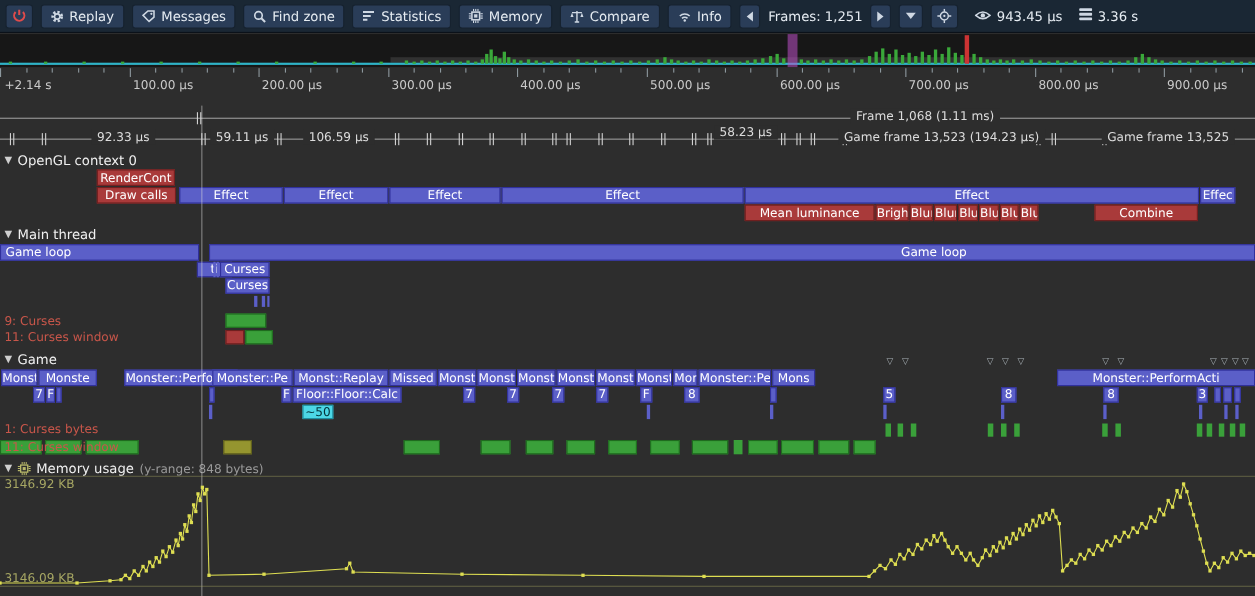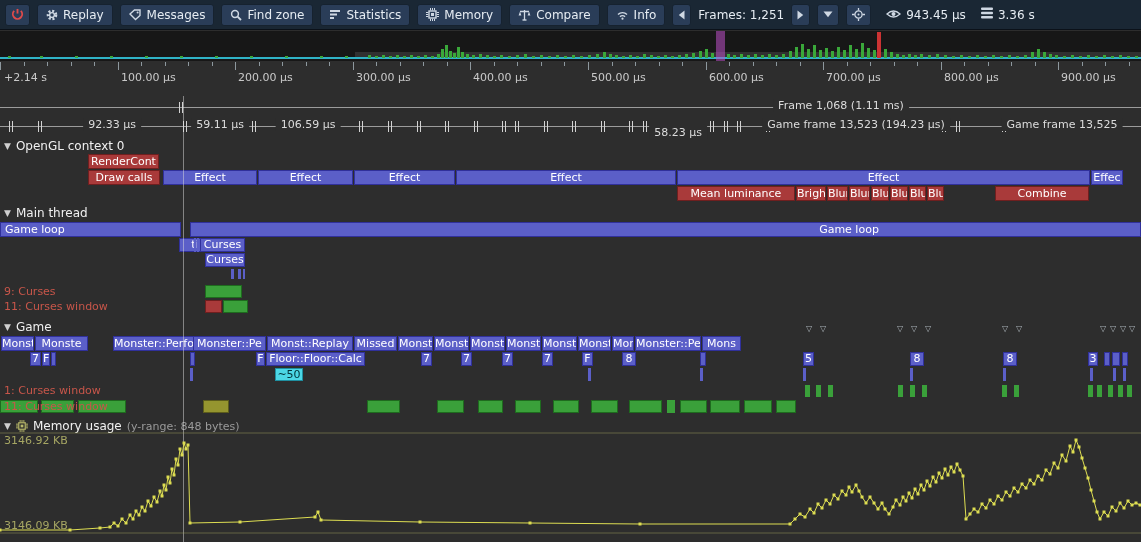--- a/index.html
+++ b/index.html
@@ -371,21 +371,21 @@
       <div class="abs" style="left: 710px; top: 121px; width: 4px; height: 11px; border-left: 1px solid rgb(210, 210, 210); border-right: 1px solid rgb(210, 210, 210);"></div>
       <div class="abs" style="left: 724px; top: 121px; width: 4px; height: 11px; border-left: 1px solid rgb(210, 210, 210); border-right: 1px solid rgb(210, 210, 210);"></div>
       <div class="abs" style="left: 737px; top: 121px; width: 4px; height: 11px; border-left: 1px solid rgb(210, 210, 210); border-right: 1px solid rgb(210, 210, 210);"></div>
       <div class="abs" style="left: 766px; top: 121px; width: 4px; height: 11px; border-left: 1px solid rgb(210, 210, 210); border-right: 1px solid rgb(210, 210, 210);"></div>
       <div class="abs" style="left: 942px; top: 121px; width: 4px; height: 11px; border-left: 1px solid rgb(210, 210, 210); border-right: 1px solid rgb(210, 210, 210);"></div>
       <div class="abs" style="left: 956px; top: 121px; width: 4px; height: 11px; border-left: 1px solid rgb(210, 210, 210); border-right: 1px solid rgb(210, 210, 210);"></div>
       <div class="abs" style="left: 1002px; top: 121px; width: 4px; height: 11px; border-left: 1px solid rgb(210, 210, 210); border-right: 1px solid rgb(210, 210, 210);"></div>
       <div class="abs" style="left: 112px; top: 118px; transform: translateX(-50%); background: rgb(45, 45, 45); padding: 0px 5px; color: rgb(220, 220, 220); font-size: 11px;">92.33 µs</div>
       <div class="abs" style="left: 220px; top: 118px; transform: translateX(-50%); background: rgb(45, 45, 45); padding: 0px 5px; color: rgb(220, 220, 220); font-size: 11px;">59.11 µs</div>
       <div class="abs" style="left: 308px; top: 118px; transform: translateX(-50%); background: rgb(45, 45, 45); padding: 0px 5px; color: rgb(220, 220, 220); font-size: 11px;">106.59 µs</div>
-      <div class="abs" style="left: 678px; top: 126px; transform: translateX(-50%); background: rgb(45, 45, 45); padding: 0px 5px; color: rgb(220, 220, 220); font-size: 11px;">58.23 µs</div>
+      <div class="abs" style="left: 678px; top: 114px; transform: translateX(-50%); background: rgb(45, 45, 45); padding: 0px 5px; color: rgb(220, 220, 220); font-size: 11px;">58.23 µs</div>
       <div class="abs" style="left: 856px; top: 118px; transform: translateX(-50%); background: rgb(45, 45, 45); padding: 0px 5px; color: rgb(220, 220, 220); font-size: 11px;">Game frame 13,523 (194.23 µs)</div>
       <div class="abs" style="left: 1062px; top: 118px; transform: translateX(-50%); background: rgb(45, 45, 45); padding: 0px 5px; color: rgb(220, 220, 220); font-size: 11px;">Game frame 13,525</div>
       <div class="hdr" style="left: 4px; top: 139px;">
         <span class="tri">▼</span>
         <span>OpenGL context 0</span>
       </div>
       <div class="hdr" style="left: 4px; top: 206px;">
         <span class="tri">▼</span>
         <span>Main thread</span>
       </div>
@@ -442,20 +442,21 @@
       <div class="zone z-purple" style="left: 354px; top: 336px; width: 43px; height: 15px; line-height: 13px;">Missed</div>
       <div class="zone z-purple" style="left: 398px; top: 336px; width: 35px; height: 15px; line-height: 13px;">Monst</div>
       <div class="zone z-purple" style="left: 434px; top: 336px; width: 35px; height: 15px; line-height: 13px;">Monst</div>
       <div class="zone z-purple" style="left: 470px; top: 336px; width: 35px; height: 15px; line-height: 13px;">Monst</div>
       <div class="zone z-purple" style="left: 506px; top: 336px; width: 35px; height: 15px; line-height: 13px;">Monst</div>
       <div class="zone z-purple" style="left: 542px; top: 336px; width: 35px; height: 15px; line-height: 13px;">Monst</div>
       <div class="zone z-purple" style="left: 578px; top: 336px; width: 33px; height: 15px; line-height: 13px;">Monste</div>
       <div class="zone z-purple" style="left: 612px; top: 336px; width: 22px; height: 15px; line-height: 13px;">Mons</div>
       <div class="zone z-purple" style="left: 635px; top: 336px; width: 66px; height: 15px; line-height: 13px;">Monster::Pe</div>
       <div class="zone z-purple" style="left: 702px; top: 336px; width: 39px; height: 15px; line-height: 13px;">Mons</div>
+      <div class="zone z-purple" style="left: 961px; top: 336px; width: 180px; height: 15px; line-height: 13px;">Monster::PerformActi</div>
       <div class="zone z-purple" style="left: 30px; top: 352px; width: 11px; height: 14px; line-height: 12px;">7</div>
       <div class="zone z-purple" style="left: 42px; top: 352px; width: 8px; height: 14px; line-height: 12px;">F</div>
       <div class="zone z-purple" style="left: 51px; top: 352px; width: 5px; height: 14px; line-height: 12px;"></div>
       <div class="zone z-purple" style="left: 190px; top: 352px; width: 5px; height: 14px; line-height: 12px;"></div>
       <div class="zone z-purple" style="left: 256px; top: 352px; width: 9px; height: 14px; line-height: 12px;">F</div>
       <div class="zone z-purple" style="left: 266px; top: 352px; width: 99px; height: 14px; line-height: 12px;">Floor::Floor::Calc</div>
       <div class="zone z-purple" style="left: 421px; top: 352px; width: 11px; height: 14px; line-height: 12px;">7</div>
       <div class="zone z-purple" style="left: 461px; top: 352px; width: 11px; height: 14px; line-height: 12px;">7</div>
       <div class="zone z-purple" style="left: 502px; top: 352px; width: 11px; height: 14px; line-height: 12px;">7</div>
       <div class="zone z-purple" style="left: 542px; top: 352px; width: 11px; height: 14px; line-height: 12px;">7</div>
@@ -490,21 +491,21 @@
       <div class="zone z-green" style="left: 898px; top: 385px; width: 5px; height: 12px; border: none;"></div>
       <div class="zone z-green" style="left: 910px; top: 385px; width: 5px; height: 12px; border: none;"></div>
       <div class="zone z-green" style="left: 922px; top: 385px; width: 5px; height: 12px; border: none;"></div>
       <div class="zone z-green" style="left: 1002px; top: 385px; width: 5px; height: 12px; border: none;"></div>
       <div class="zone z-green" style="left: 1014px; top: 385px; width: 5px; height: 12px; border: none;"></div>
       <div class="zone z-green" style="left: 1088px; top: 385px; width: 5px; height: 12px; border: none;"></div>
       <div class="zone z-green" style="left: 1097px; top: 385px; width: 5px; height: 12px; border: none;"></div>
       <div class="zone z-green" style="left: 1108px; top: 385px; width: 5px; height: 12px; border: none;"></div>
       <div class="zone z-green" style="left: 1118px; top: 385px; width: 5px; height: 12px; border: none;"></div>
       <div class="zone z-green" style="left: 1127px; top: 385px; width: 5px; height: 12px; border: none;"></div>
-      <div class="abs" style="left: 4px; top: 385px; color: rgb(200, 86, 74); font-size: 11px; line-height: 12px;">1: Curses window</div>
+      <div class="abs" style="left: 4px; top: 385px; color: rgb(200, 86, 74); font-size: 11px; line-height: 12px;">1: Curses bytes</div>
       <div class="zone z-green" style="left: 0px; top: 400px; width: 38px; height: 13px;"></div>
       <div class="zone z-green" style="left: 41px; top: 400px; width: 33px; height: 13px;"></div>
       <div class="zone z-green" style="left: 78px; top: 400px; width: 48px; height: 13px;"></div>
       <div class="zone z-olive" style="left: 203px; top: 400px; width: 26px; height: 13px;"></div>
       <div class="zone z-green" style="left: 367px; top: 400px; width: 33px; height: 13px;"></div>
       <div class="zone z-green" style="left: 437px; top: 400px; width: 27px; height: 13px;"></div>
       <div class="zone z-green" style="left: 478px; top: 400px; width: 25px; height: 13px;"></div>
       <div class="zone z-green" style="left: 515px; top: 400px; width: 26px; height: 13px;"></div>
       <div class="zone z-green" style="left: 553px; top: 400px; width: 26px; height: 13px;"></div>
       <div class="zone z-green" style="left: 591px; top: 400px; width: 27px; height: 13px;"></div>

